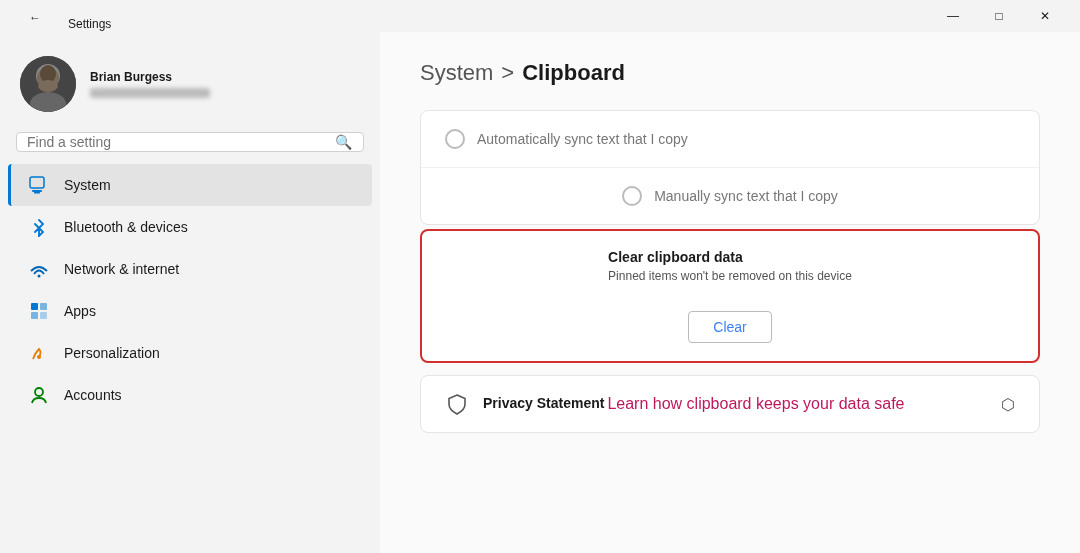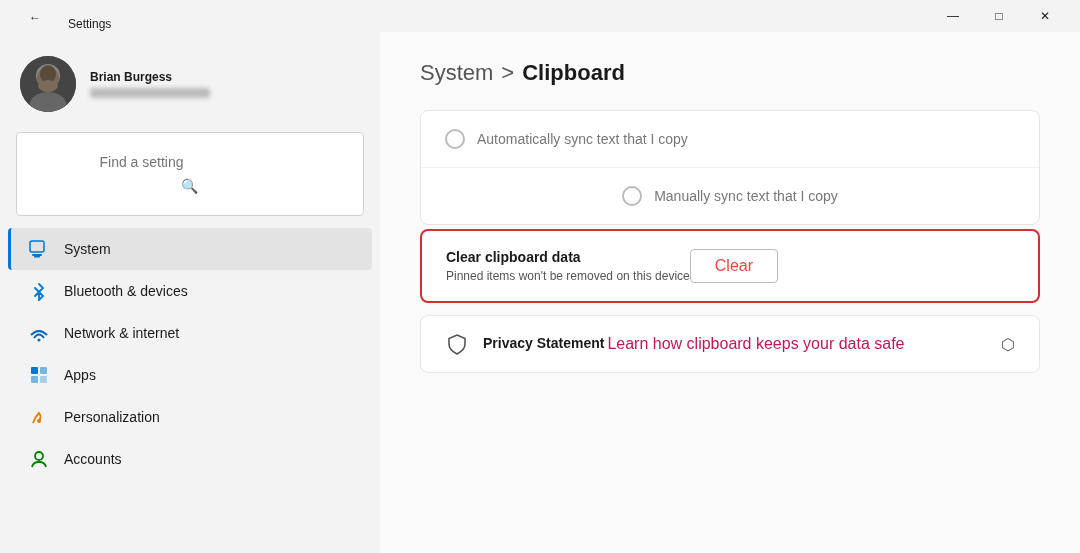--- a/index.html
+++ b/index.html
@@ -98,23 +98,22 @@
       border-radius: 3px;
       filter: blur(2px);
     }
     .search-box {
       margin: 0 16px 12px 16px;
       display: flex;
       align-items: center;
       background: white;
       border: 1px solid #d0d0d0;
       border-radius: 4px;
-      padding: 21px 10px;
+      padding: 1px 10px;
       gap: 8px;
-      flex-direction: column;
     }
     .search-input {
       flex: 1;
       border: none;
       outline: none;
       font-size: 14px;
       color: #555;
       background: transparent;
     }
     .search-icon-span {
@@ -200,44 +199,46 @@
       border: 2px solid #d32f2f;
       padding: 0;
       margin-bottom: 12px;
       overflow: hidden;
     }
     .clear-row {
       display: flex;
       align-items: center;
       justify-content: flex-start;
       padding: 18px 24px;
+      flex-direction: column;
     }
     .clear-text-col {
       display: flex;
       flex-direction: column;
       gap: 4px;
     }
     .clear-title {
       font-size: 14px;
       font-weight: 600;
       color: #1a1a1a;
     }
     .clear-subtitle {
       font-size: 12px;
       color: #555;
     }
     .clear-button {
       padding: 7px 24px;
       background: white;
       border: 1px solid #bbb;
       border-radius: 4px;
-      font-size: 16px;
+      font-size: 14px;
       cursor: pointer;
-      color: #ef4444;
+      color: #3b82f6;
       min-width: 80px;
+      margin-top: 28px;
     }
 
     .privacy-card {
       background: white;
       border-radius: 8px;
       border: 1px solid #e5e5e5;
       padding: 0;
       margin-bottom: 12px;
     }
     .privacy-row {

